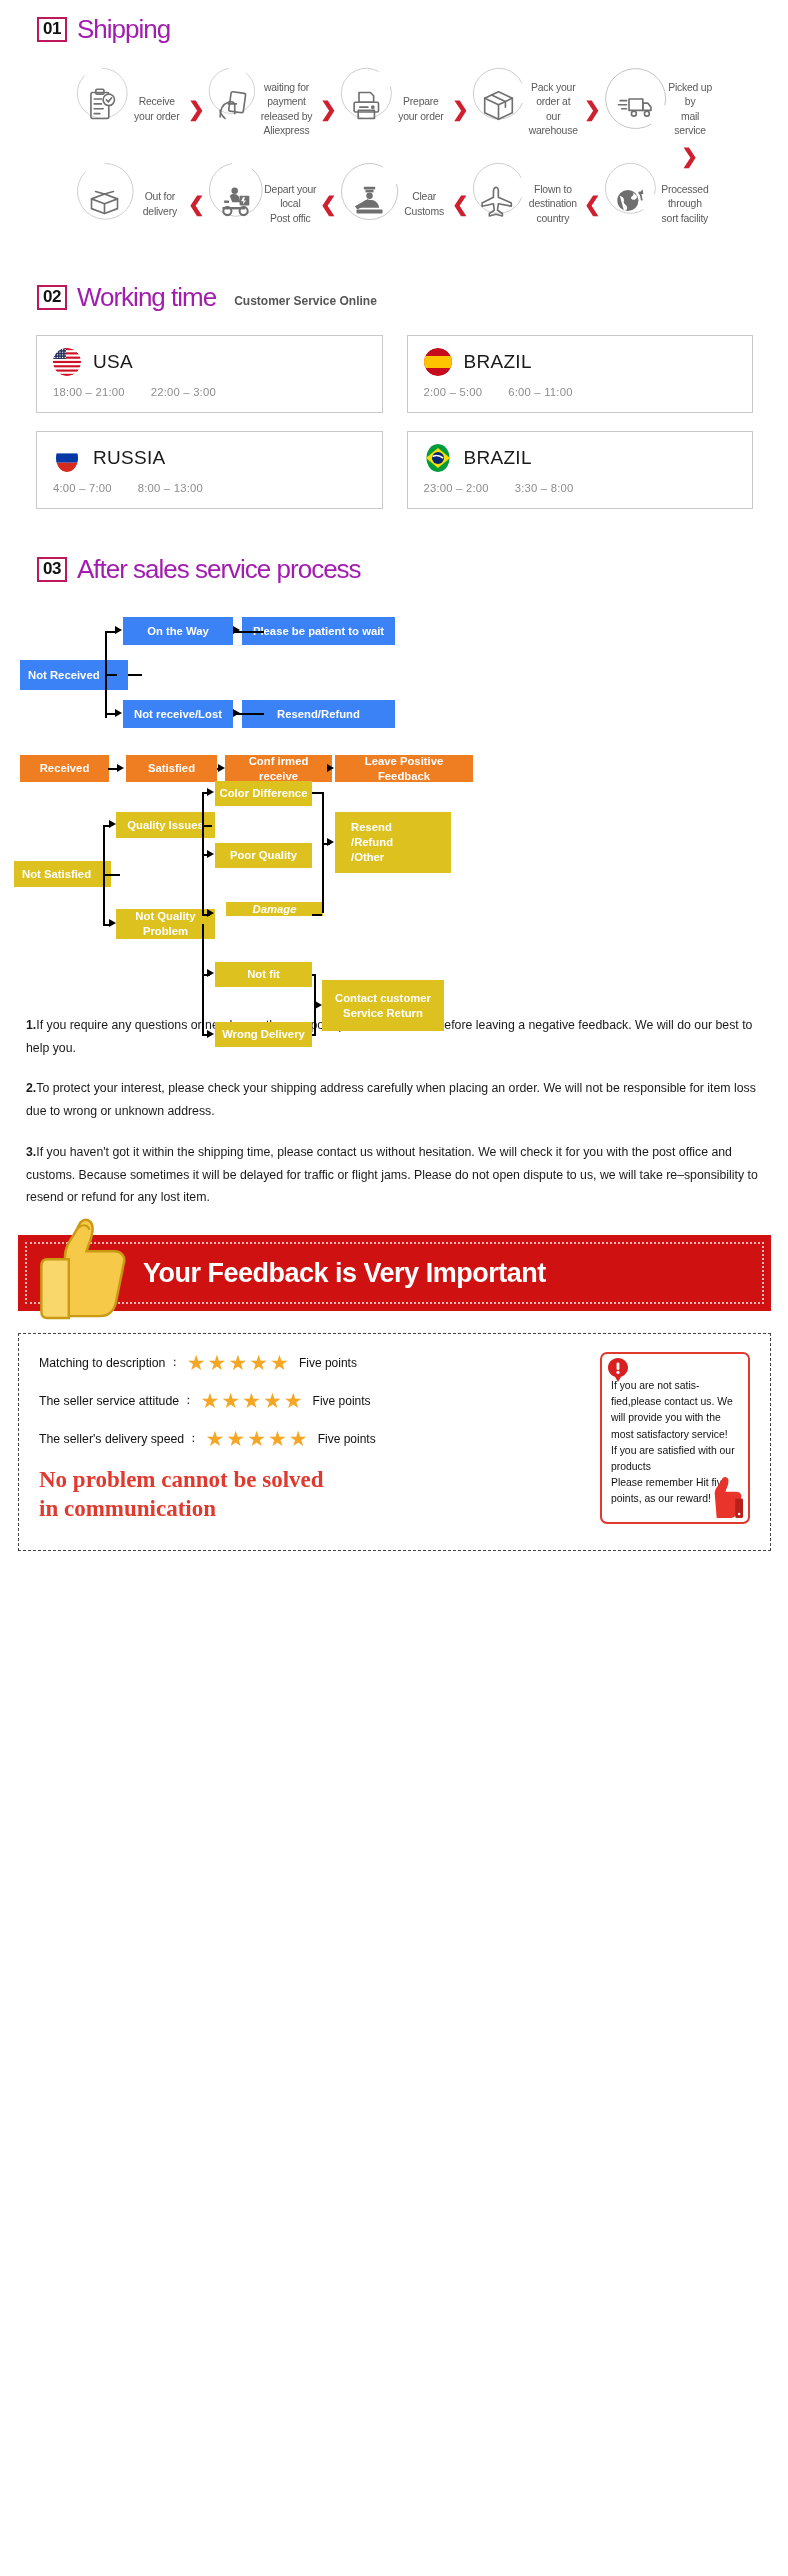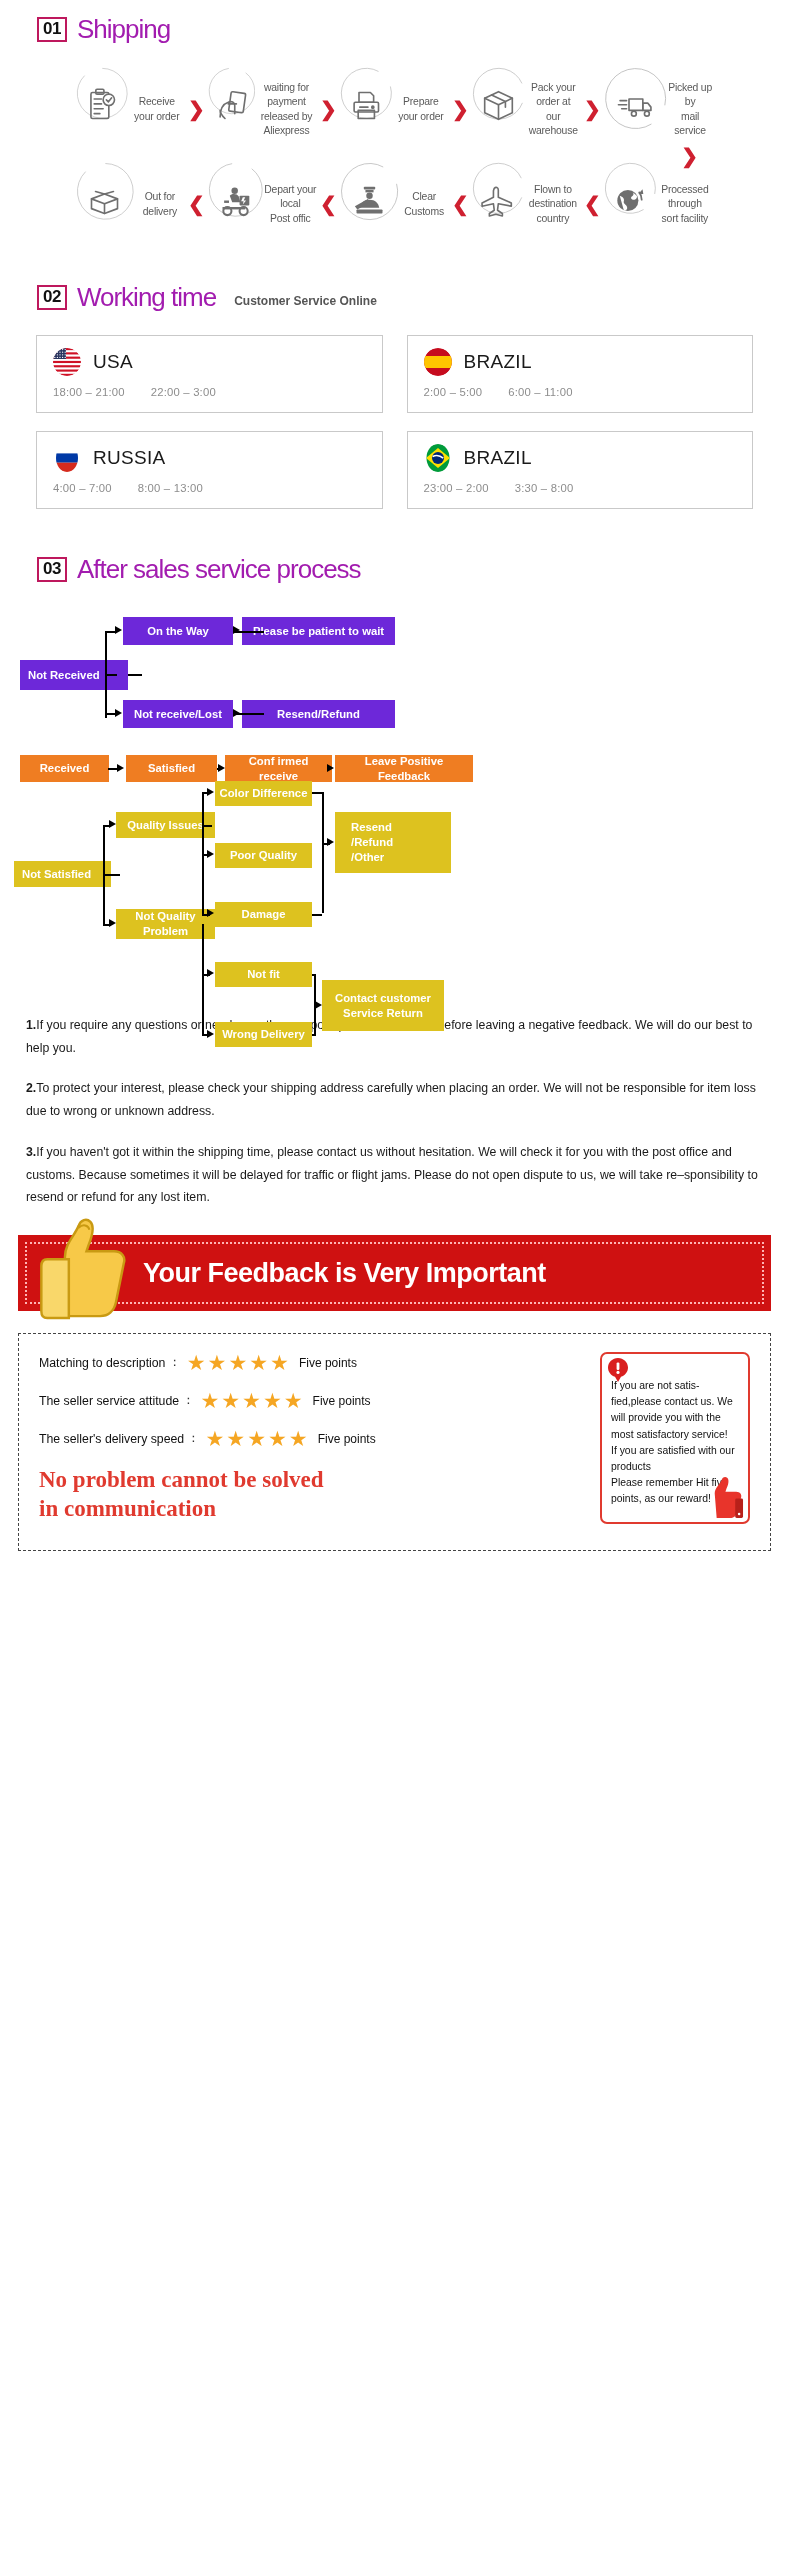--- a/index.html
+++ b/index.html
@@ -44,21 +44,21 @@
   .wt-times { margin-top: 10px; display: flex; gap: 26px; font-size: 11.3px; color: #8d8d8d; letter-spacing: 0.2px; }
 
   
   .flow { position: relative; margin: 18px 0 0 0; height: 385px; }
   .fbox {
     position: absolute; color: #fff; font-size: 11.3px; font-weight: 700;
     display: flex; align-items: center; justify-content: center; text-align: center;
     line-height: 1.3; padding: 2px 4px;
   }
   .fbox.left { justify-content: flex-start; padding-left: 8px; text-align: left; }
-  .red { background: #6d28d9; }
+  .red { background: #3b82f6; }
   .org { background: #ef7d22; }
   .yel { background: #ddc21f; }
   .ln { position: absolute; background: #000; }
   .ln.h { height: 1.5px; }
   .ln.v { width: 1.5px; }
   .ah { position: absolute; width: 0; height: 0; border-top: 4.4px solid transparent; border-bottom: 4.4px solid transparent; border-left: 7px solid #000; }
 
   
   .notes { padding: 26px 26px 0 26px; }
   .note { font-size: 12.3px; line-height: 1.85; color: #1a1a1a; margin-bottom: 18px; }
@@ -462,21 +462,21 @@
         <div class="ah" style="left:218px; top:161px;"></div>
       <div class="ln h" style="left:331px; top:165px; width:0px;"></div>
         <div class="ah" style="left:327px; top:161px;"></div>
 
       <div class="fbox yel left" style="left:14px; top:258px; width:97px; height:26px;">Not Satisfied</div>
       <div class="fbox yel" style="left:116px; top:209px; width:99px; height:26px;">Quality Issues</div>
       <div class="fbox yel" style="left:116px; top:306px; width:99px; height:30px; white-space:pre-line;">Not Quality
 Problem</div>
       <div class="fbox yel" style="left:215px; top:178px; width:97px; height:25px;">Color Difference</div>
       <div class="fbox yel" style="left:215px; top:240px; width:97px; height:25px;">Poor Quality</div>
-      <div class="fbox yel" style="left:215px; top:299px; width:97px; height:25px;">Damage</div>
+      <div class="fbox yel" style="left:226px; top:299px; width:97px; height:14px;font-style:italic;">Damage</div>
       <div class="fbox yel" style="left:215px; top:359px; width:97px; height:25px;">Not fit</div>
       <div class="fbox yel" style="left:215px; top:419px; width:97px; height:25px;">Wrong Delivery</div>
       <div class="fbox yel" style="left:335px; top:209px; width:116px; height:61px; white-space:pre-line; justify-content:flex-start; padding-left:16px; text-align:left;">Resend
 /Refund
 /Other</div>
       <div class="fbox yel" style="left:322px; top:377px; width:122px; height:51px; white-space:pre-line;">Contact customer
 Service Return</div>
 
       <div class="ln h" style="left:110px; top:271px; width:10px;"></div>
       <div class="ln v" style="left:103px; top:222px; height:99px;"></div>

